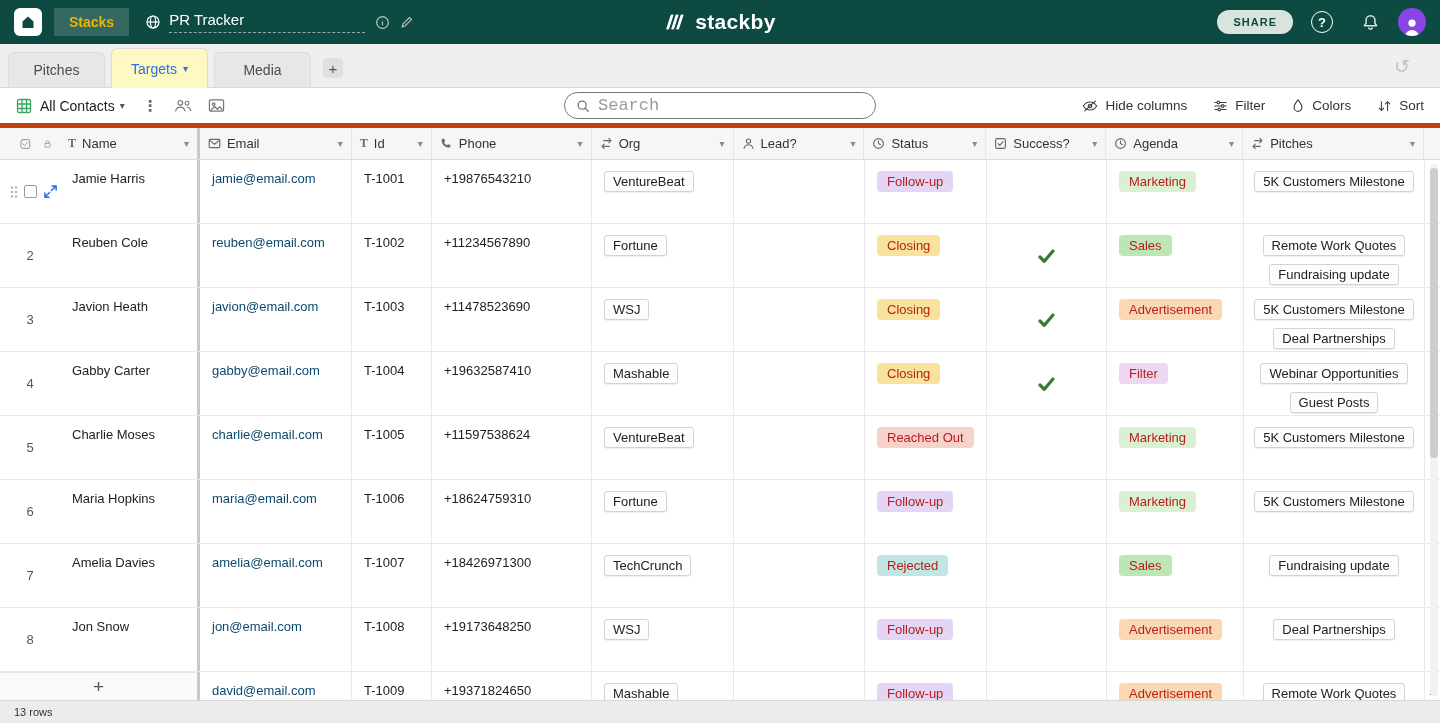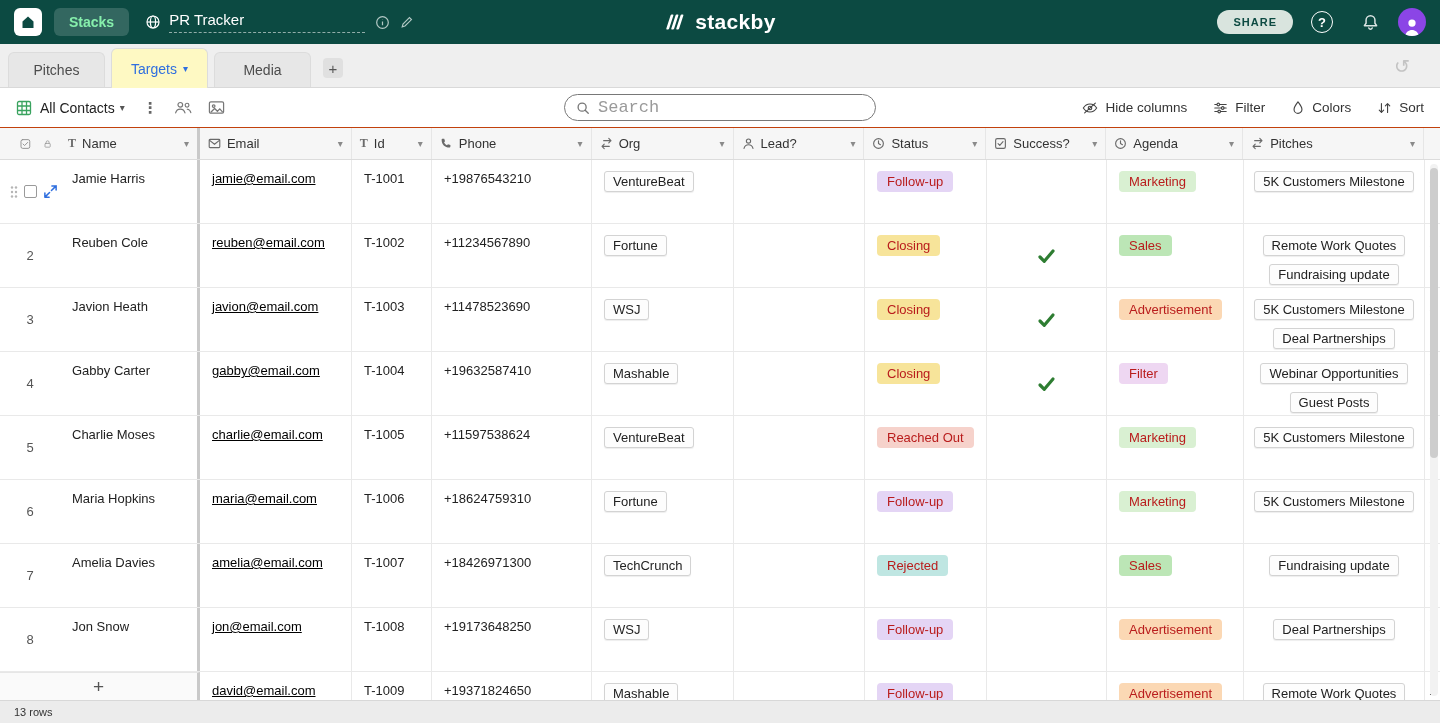--- a/index.html
+++ b/index.html
@@ -1,41 +1,41 @@
 <!DOCTYPE html>
 <html><head>
 <meta charset="utf-8">
 <style>
   * { margin:0; padding:0; box-sizing:border-box; }
   html,body { width:1440px; height:723px; overflow:hidden; font-family:"Liberation Sans","DejaVu Sans",sans-serif; background:#fff; }
 
   
   .topbar { height:44px; background:#0c4a42; display:flex; align-items:center; padding:0 14px; position:relative; }
   .home-btn { width:28px; height:28px; background:#fff; border-radius:6px; display:flex; align-items:center; justify-content:center; cursor:pointer; }
-  .stacks-btn { margin-left:12px; background:rgba(255,255,255,.16); color:#86efac; font-size:14px; font-weight:700; padding:6px 15px; border-radius:6px; cursor:pointer; }
+  .stacks-btn { margin-left:12px; background:rgba(255,255,255,.16); color:#eab308; font-size:14px; font-weight:700; padding:6px 15px; border-radius:0; cursor:pointer; }
   .globe { margin-left:16px; display:flex; }
   .title-wrap { margin-left:8px; width:196px; border-bottom:1px dashed rgba(255,255,255,.55); padding-bottom:3px; }
   .title { color:#fff; font-size:15px; white-space:nowrap; }
   .tb-ic { margin-left:10px; display:flex; opacity:.85; cursor:pointer; }
   .brand { position:absolute; left:50%; transform:translateX(-50%); display:flex; align-items:center; gap:7px; color:#fff; font-size:21px; font-weight:700; letter-spacing:.3px; }
   .top-right { margin-left:auto; display:flex; align-items:center; gap:18px; }
   .share-pill { background:#d9e4de; color:#0d4a42; font-size:11px; font-weight:700; letter-spacing:1px; padding:6px 16px; border-radius:14px; cursor:pointer; }
   .help-circ { width:22px; height:22px; border:1.6px solid #fff; border-radius:50%; color:#fff; font-size:13px; font-weight:700; display:flex; align-items:center; justify-content:center; cursor:pointer; }
   .avatar { width:28px; height:28px; border-radius:50%; background:#8b45e6; display:flex; align-items:flex-end; justify-content:center; overflow:hidden; cursor:pointer; }
 
   
   .tabbar { height:44px; background:#efefef; border-bottom:1px solid #d9d9d9; display:flex; align-items:flex-end; padding:0 0 0 8px; position:relative; }
   .tab { min-width:97px; height:35px; margin-right:6px; display:flex; align-items:center; justify-content:center; gap:6px; background:#e7e7e7; border:1px solid #dcdcdc; border-bottom:none; border-radius:6px 6px 0 0; font-size:14px; color:#4c4c4c; cursor:pointer; }
   .tab.active { background:#fef9c3; color:#2f6fdf; height:40px; margin-bottom:-1px; z-index:2; }
   .tcaret { font-size:10px; color:#2f6fdf; }
   .tab-add { width:20px; height:20px; margin:0 0 9px 6px; background:#e0e0e0; border-radius:4px; color:#555; font-size:15px; display:flex; align-items:center; justify-content:center; cursor:pointer; }
   .history { position:absolute; right:30px; bottom:9px; color:#c3c3c3; font-size:19px; cursor:pointer; }
 
   
-  .toolbar { height:40px; background:#fff; display:flex; align-items:center; padding:0 16px; position:relative; border-bottom:1px solid #c2410c; }
+  .toolbar { height:40px; background:#fff; display:flex; align-items:center; padding:0 16px; position:relative; border-bottom:5px solid #c2410c; }
   .view-name { margin-left:8px; font-size:14px; color:#222; cursor:pointer; }
   .vcaret { font-size:10px; color:#555; margin-left:5px; }
   .kebab { margin-left:18px; color:#666; font-size:15px; font-weight:700; cursor:pointer; }
   .tico { margin-left:16px; display:flex; cursor:pointer; }
   .search { position:absolute; left:50%; transform:translateX(-50%); width:312px; height:27px; border:1.5px solid #787878; border-radius:15px; display:flex; align-items:center; padding:0 11px; gap:8px; background:#fff; }
   .search input { border:none; outline:none; font-size:17px; color:#ec4899; width:250px; background:transparent; font-family:Liberation Mono, monospace; }
   .search input::placeholder { color:#9a9a9a; }
   .tool-actions { margin-left:auto; display:flex; align-items:center; gap:26px; }
   .taction { display:flex; align-items:center; gap:7px; font-size:13.5px; color:#333; cursor:pointer; }
 
@@ -55,21 +55,21 @@
   .c-pitches{width:181px;} .c-edge{width:15px; border-right:none !important;}
 
   .grid-body { height:540px; overflow:hidden; }
   .trow { display:flex; height:64px; border-bottom:1px solid #e9e9e9; background:#fff; }
   .cell { border-right:1px solid #e9e9e9; padding:11px 12px 0; font-size:13px; color:#222; overflow:hidden; cursor:default; }
   .gut { display:flex; align-items:center; justify-content:center; padding:0; gap:6px; }
   .gut.hov { justify-content:flex-start; padding-left:10px; }
   .rnum { font-size:13px; color:#555; }
   .rcb { width:13px; height:13px; border:1.5px solid #9a9a9a; border-radius:2px; background:#fff; display:inline-block; }
   .ctr { display:flex; align-items:center; justify-content:center; padding:0; }
-  .elink { color:#000000; text-decoration:underline; cursor:pointer;text-align:right; }
+  .elink { color:#0c4a6e; cursor:pointer;text-align:right; }
   .tag { display:inline-block; border:1px solid #d3d3d3; background:#fdfdfd; border-radius:3px; padding:2px 8px; box-shadow:0 1px 1px rgba(0,0,0,.07); font-size:13px; color:#222; white-space:nowrap; }
   .pill { display:inline-block; border-radius:4px; padding:3px 10px; font-size:13px; color:#b91c1c; white-space:nowrap; }
   .tagcol { display:flex; flex-direction:column; align-items:center; gap:8px; }
   .edge-val { color:#333; }
   .cell.c-edge { padding:11px 0 0 4px; }
 
   .add-row-bar { position:absolute; left:0; top:544px; width:200px; height:28px; background:#fafafa; border-top:1px solid #e6e6e6; border-right:3px solid #c9c9c9; display:flex; align-items:center; justify-content:center; color:#555; font-size:19px; z-index:5; cursor:pointer; }
 
   .vscroll { position:absolute; right:2px; top:36px; bottom:4px; width:8px; background:#f2f2f2; border-radius:4px; z-index:6; }
   .vthumb { position:absolute; top:4px; left:0; width:8px; height:290px; background:#cdcdcd; border-radius:4px; }

